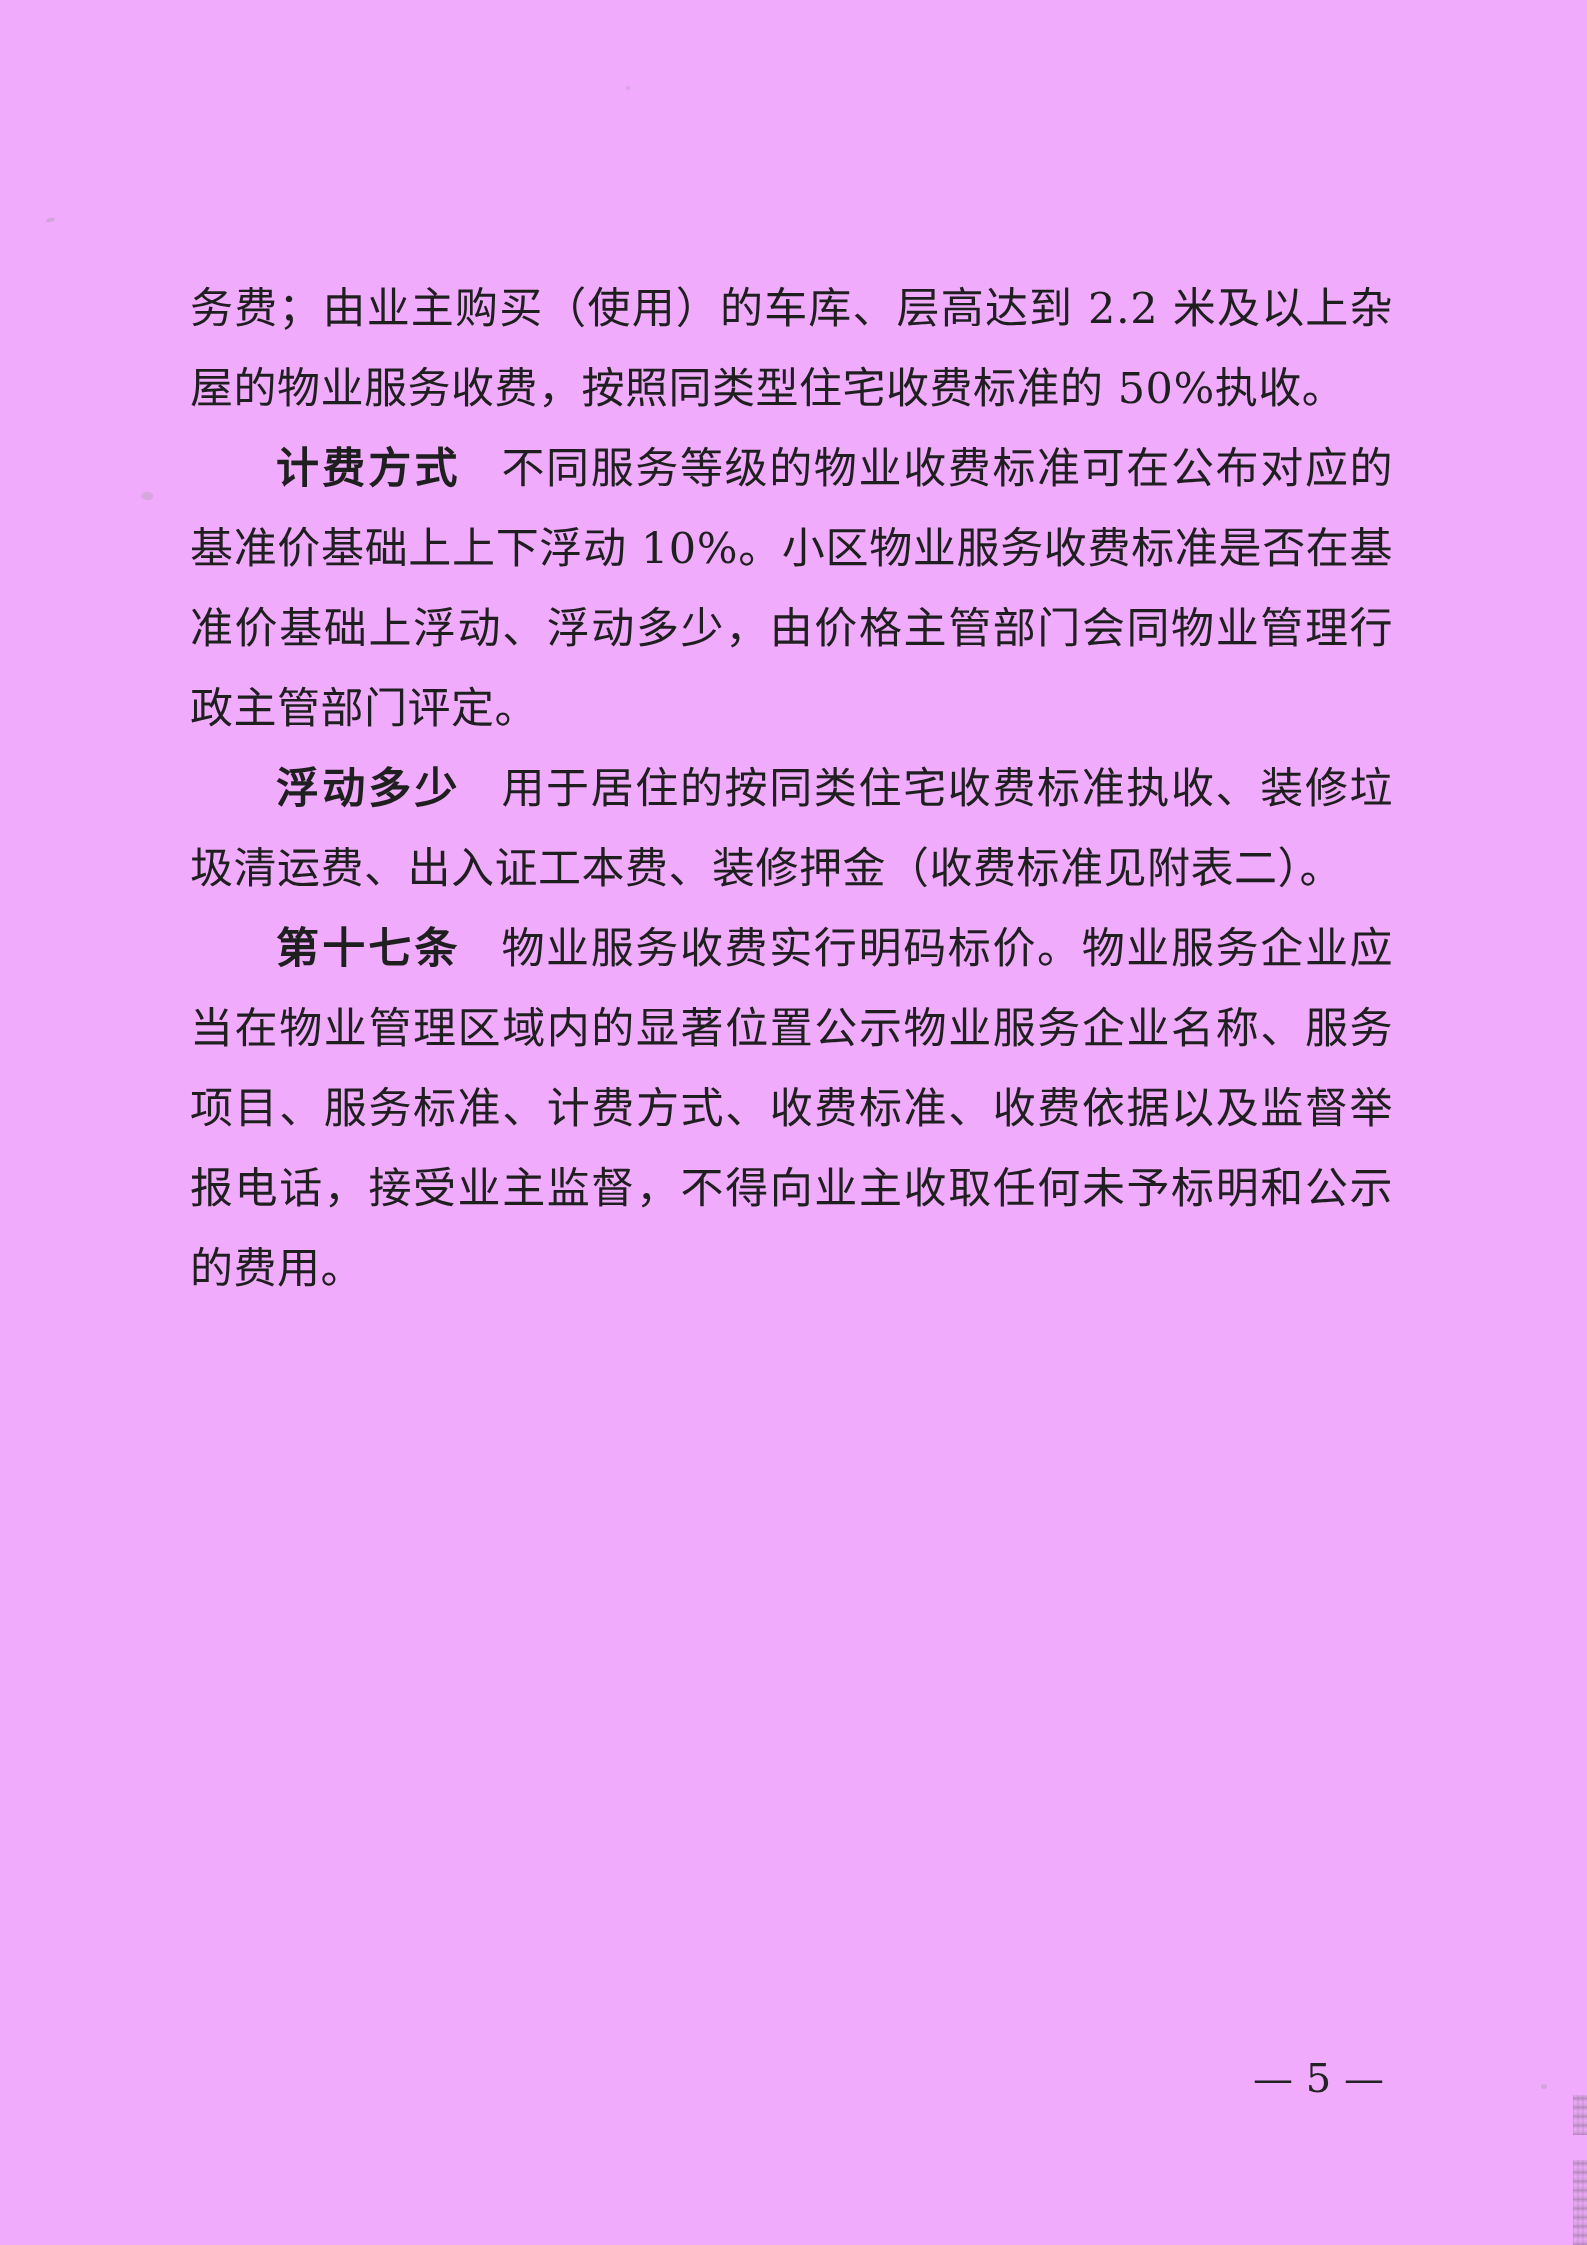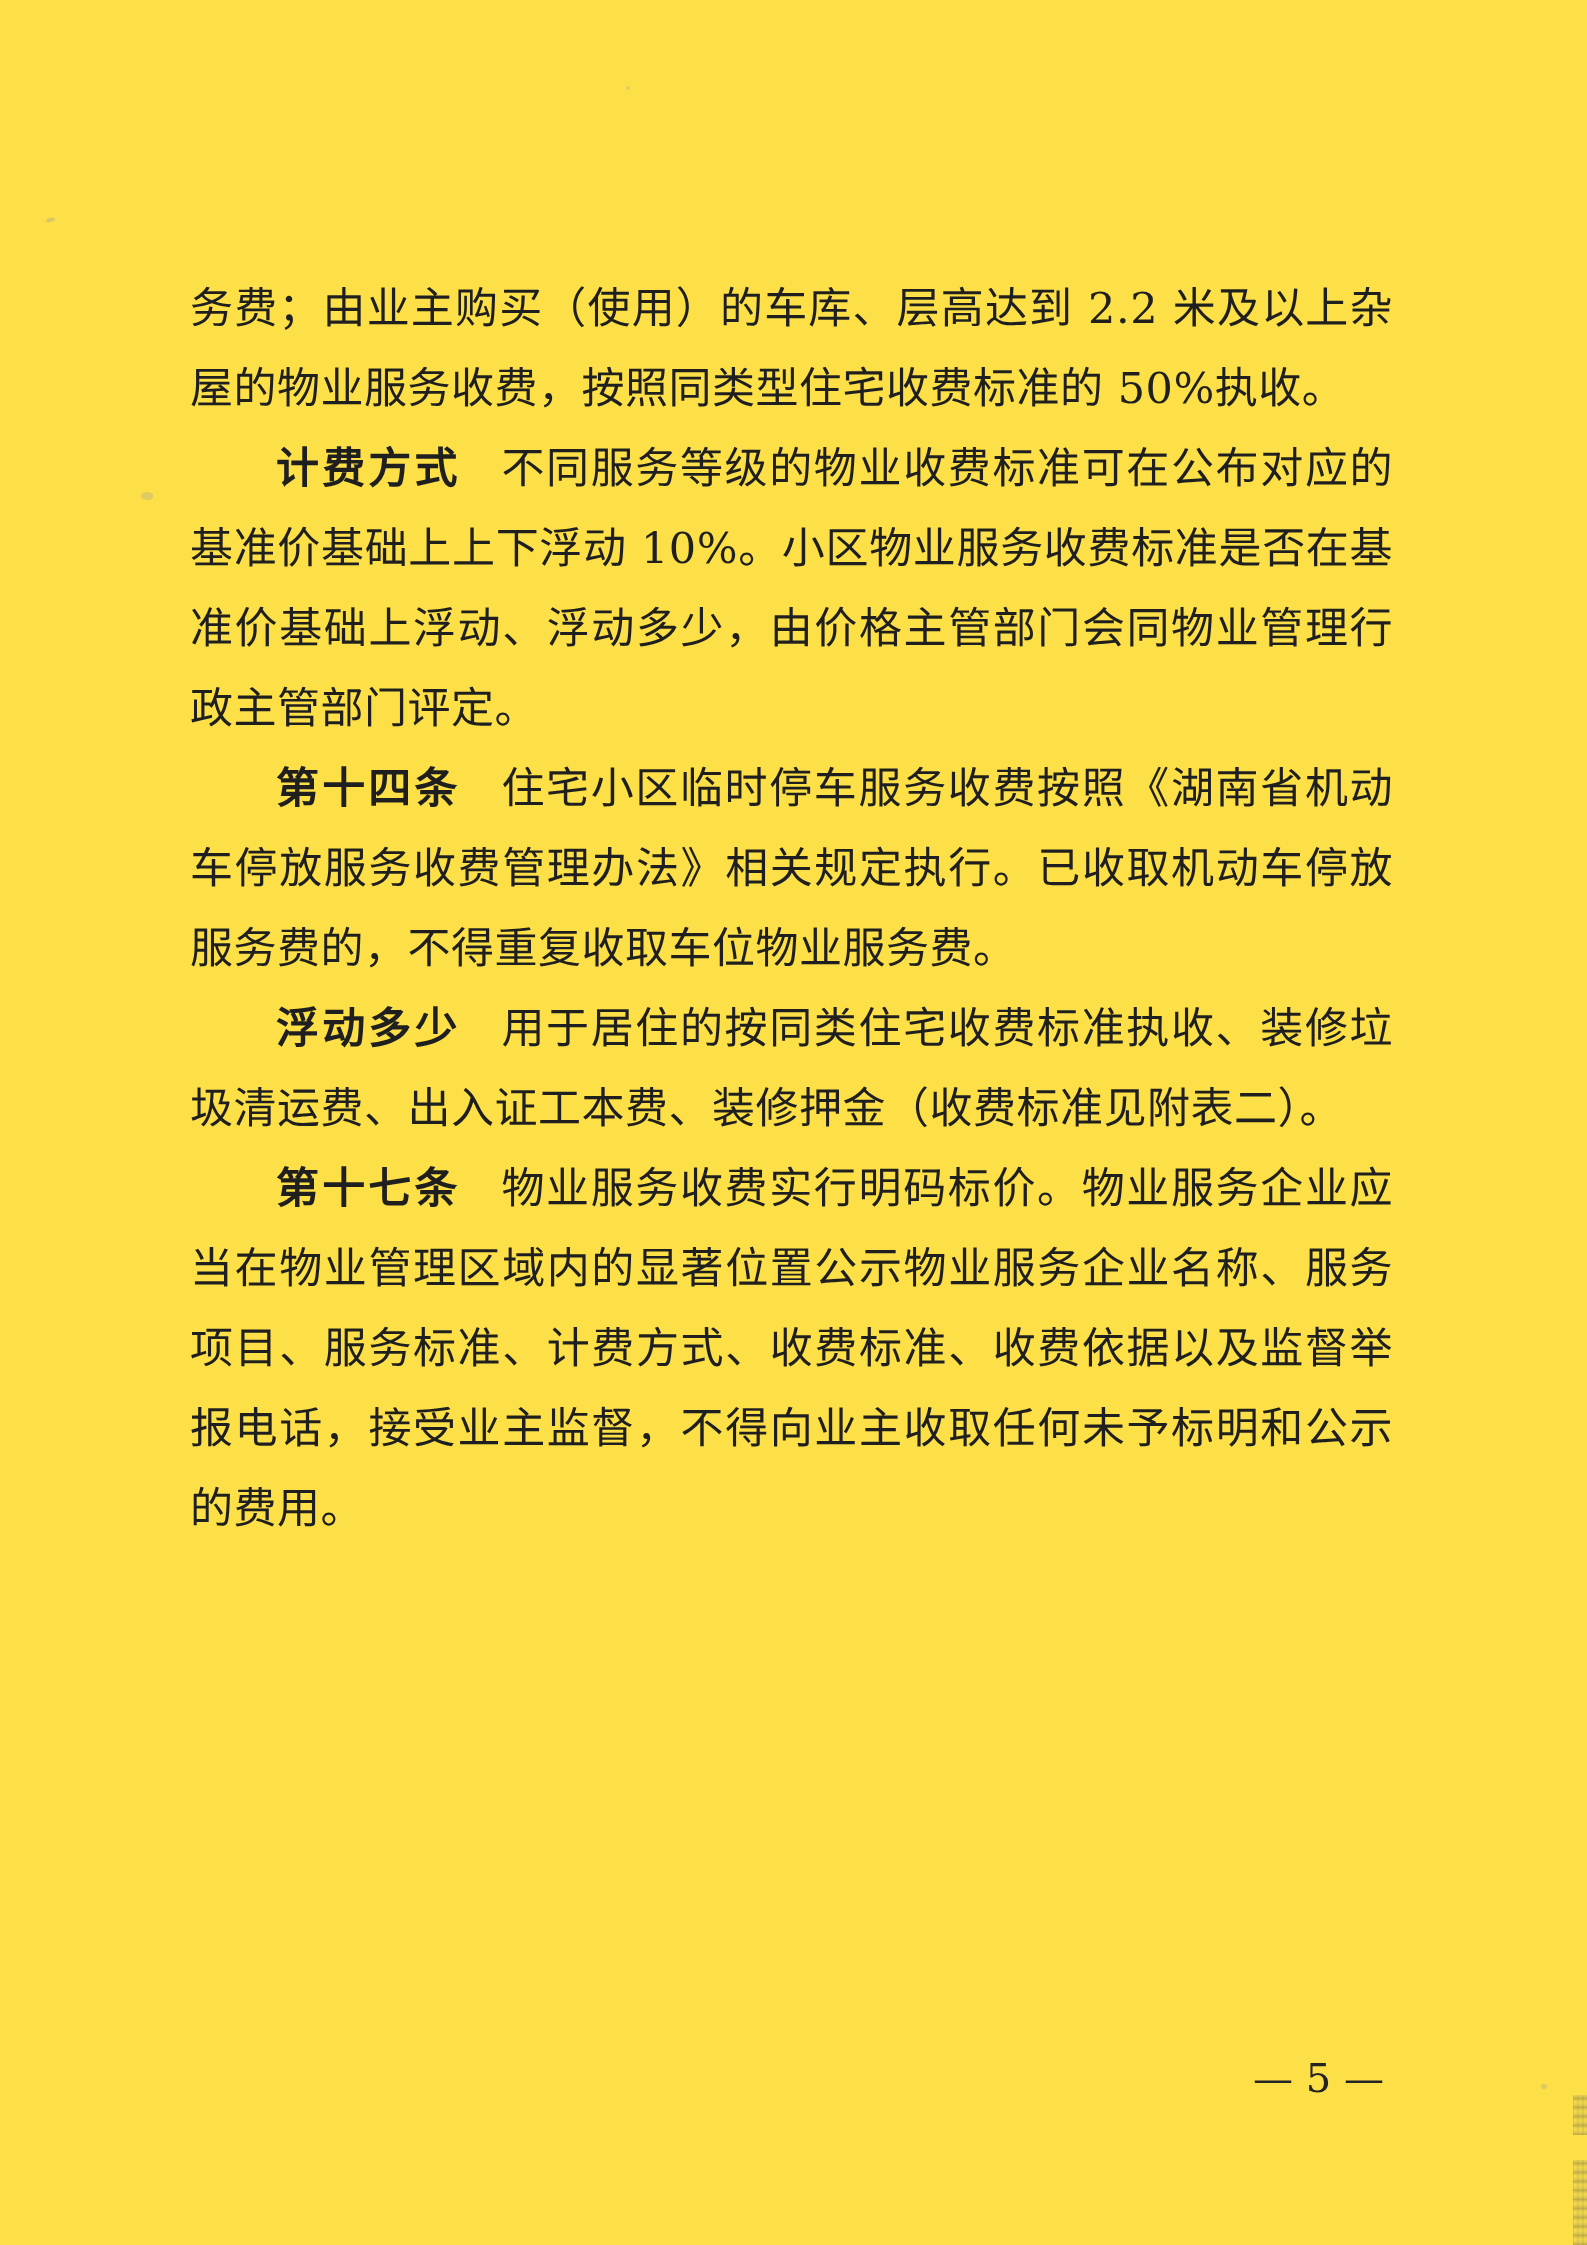--- a/index.html
+++ b/index.html
@@ -4,21 +4,21 @@
 <style>
   html, body {
     margin: 0;
     padding: 0;
     background: #ffffff;
   }
   .page {
     position: relative;
     width: 1587px;
     height: 2245px;
-    background: #fde047;
+    background: #f0abfc;
     overflow: hidden;
     font-family: "DejaVu Serif", "Liberation Serif", serif;
     color: #1f1f1f;
   }
   .text-block {
     position: absolute;
     left: 190px;
     top: 268px;
     width: 1203px;
     font-size: 43px;
@@ -89,21 +89,20 @@
 <div class="page">
 
   <main class="text-block">
 
     <p class="para continuation"><span>务费；由业主购买（使用）的车库、层高达到 2.2 米及以上杂屋的物业服务收费，按照同类型住宅收费标准的 50%执收。</span></p>
 
 
     <p class="para"><span class="article-head">计费方式</span><span>不同服务等级的物业收费标准可在公布对应的基准价基础上上下浮动 10%。小区物业服务收费标准是否在基准价基础上浮动、浮动多少，由价格主管部门会同物业管理行政主管部门评定。</span></p>
 
 
-    <p class="para"><span class="article-head">第十四条</span><span>住宅小区临时停车服务收费按照《湖南省机动车停放服务收费管理办法》相关规定执行。已收取机动车停放服务费的，不得重复收取车位物业服务费。</span></p>
 
     <p class="para"><span class="article-head">浮动多少</span><span>用于居住的按同类住宅收费标准执收、装修垃圾清运费、出入证工本费、装修押金（收费标准见附表二）。</span></p>
 
 
     <p class="para"><span class="article-head">第十七条</span><span>物业服务收费实行明码标价。物业服务企业应当在物业管理区域内的显著位置公示物业服务企业名称、服务项目、服务标准、计费方式、收费标准、收费依据以及监督举报电话，接受业主监督，不得向业主收取任何未予标明和公示的费用。</span></p>
 
   </main>
 
   <footer class="page-footer"><span>— 5 —</span></footer>
 

